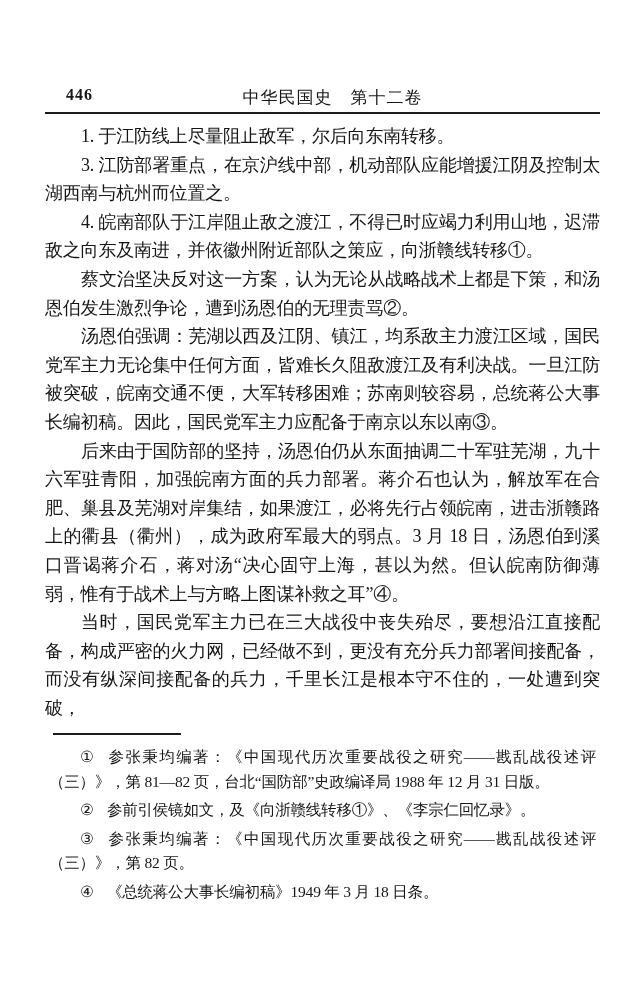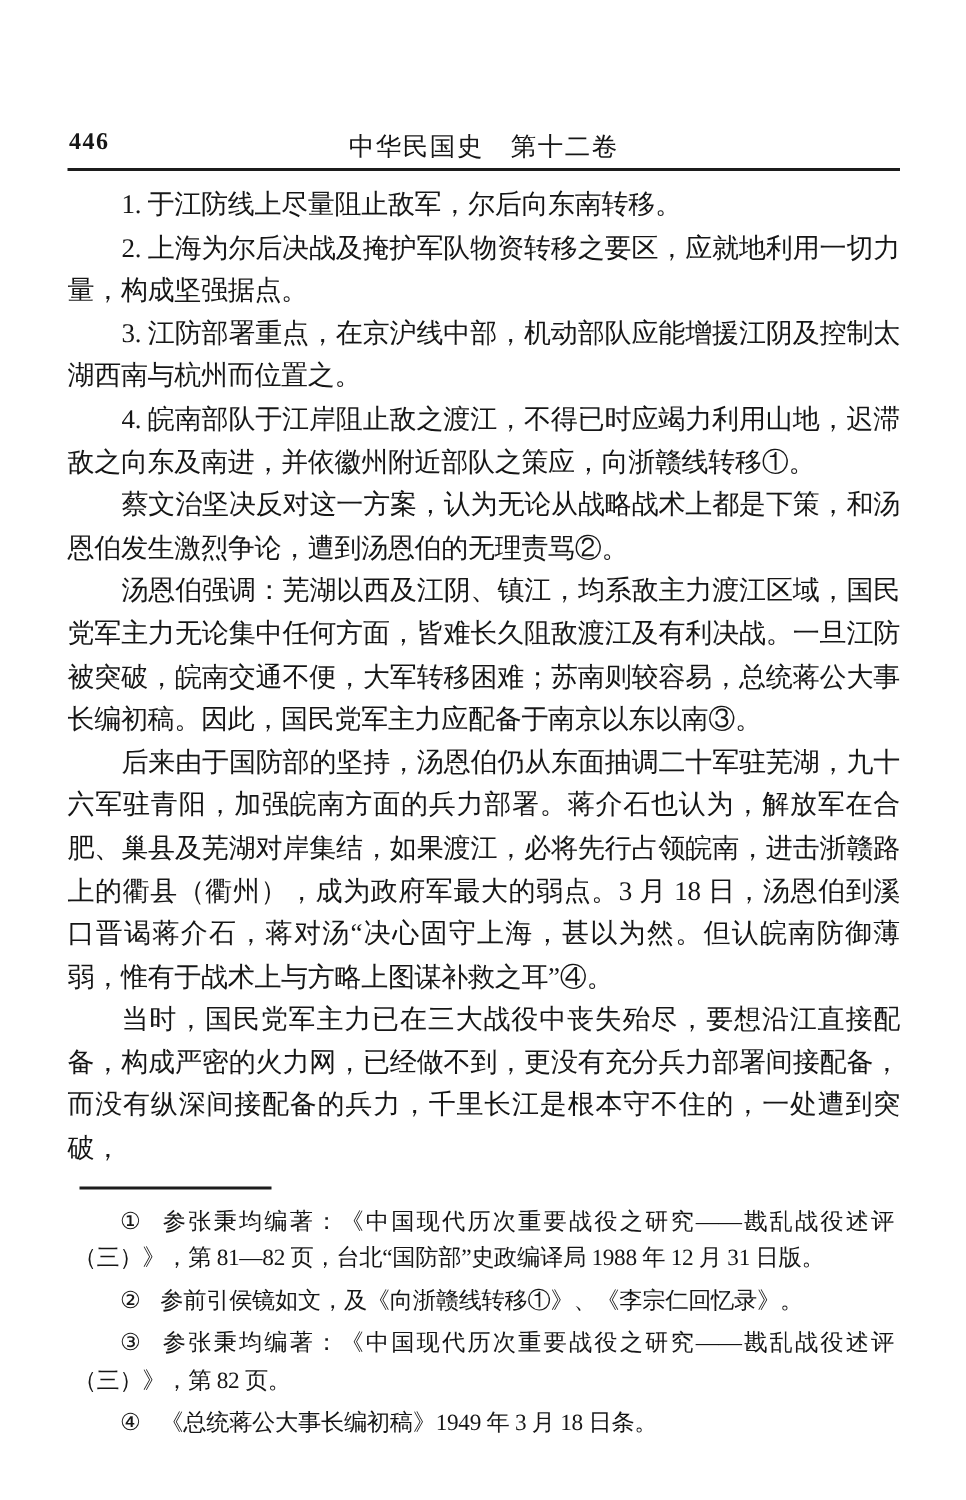--- a/index.html
+++ b/index.html
@@ -15,20 +15,21 @@
     color: #161616;
     font-family: "Liberation Serif", "DejaVu Serif", serif;
     box-sizing: border-box;
     padding: 86px 44px 0 45px;
     overflow: hidden;
   }
   
   .running-head {
     position: relative;
     height: 20px;
+    margin-left: 20px;
   }
   .page-number {
     position: absolute;
     left: 1px;
     top: 0;
     font-size: 16px;
     letter-spacing: 1px;
     font-weight: 600;
   }
   .book-title {
@@ -90,21 +91,20 @@
 <div class="page">
 
   <div class="running-head">
     <span class="page-number">446</span>
     <span class="book-title">中华民国史　第十二卷</span>
   </div>
   <hr class="head-rule">
 
   <div class="body-text">
     <p>1. 于江防线上尽量阻止敌军，尔后向东南转移。</p>
-    <p>2. 上海为尔后决战及掩护军队物资转移之要区，应就地利用一切力量，构成坚强据点。</p>
     <p>3. 江防部署重点，在京沪线中部，机动部队应能增援江阴及控制太湖西南与杭州而位置之。</p>
     <p>4. 皖南部队于江岸阻止敌之渡江，不得已时应竭力利用山地，迟滞敌之向东及南进，并依徽州附近部队之策应，向浙赣线转移①。</p>
     <p>蔡文治坚决反对这一方案，认为无论从战略战术上都是下策，和汤恩伯发生激烈争论，遭到汤恩伯的无理责骂②。</p>
     <p>汤恩伯强调：芜湖以西及江阴、镇江，均系敌主力渡江区域，国民党军主力无论集中任何方面，皆难长久阻敌渡江及有利决战。一旦江防被突破，皖南交通不便，大军转移困难；苏南则较容易，总统蒋公大事长编初稿。因此，国民党军主力应配备于南京以东以南③。</p>
     <p>后来由于国防部的坚持，汤恩伯仍从东面抽调二十军驻芜湖，九十六军驻青阳，加强皖南方面的兵力部署。蒋介石也认为，解放军在合肥、巢县及芜湖对岸集结，如果渡江，必将先行占领皖南，进击浙赣路上的衢县（衢州），成为政府军最大的弱点。3 月 18 日，汤恩伯到溪口晋谒蒋介石，蒋对汤“决心固守上海，甚以为然。但认皖南防御薄弱，惟有于战术上与方略上图谋补救之耳”④。</p>
     <p>当时，国民党军主力已在三大战役中丧失殆尽，要想沿江直接配备，构成严密的火力网，已经做不到，更没有充分兵力部署间接配备，而没有纵深间接配备的兵力，千里长江是根本守不住的，一处遭到突破，</p>
   </div>
 
   <hr class="fn-divider">
 

